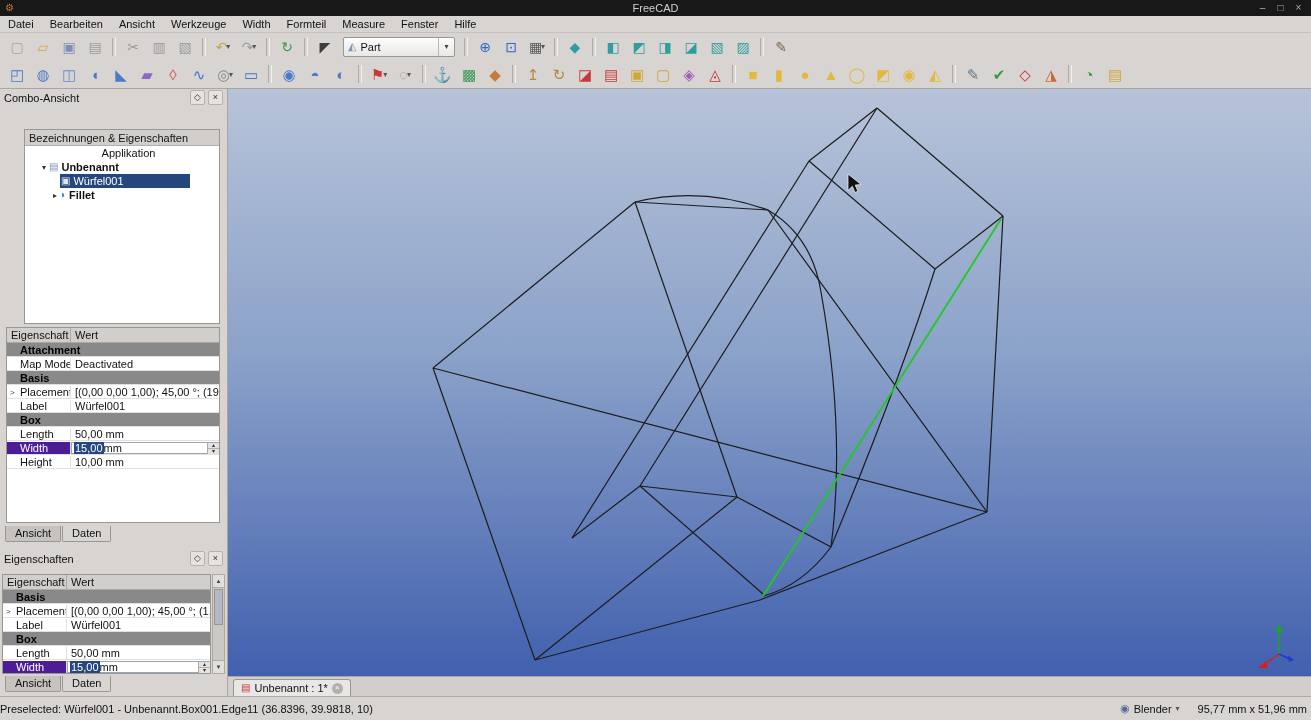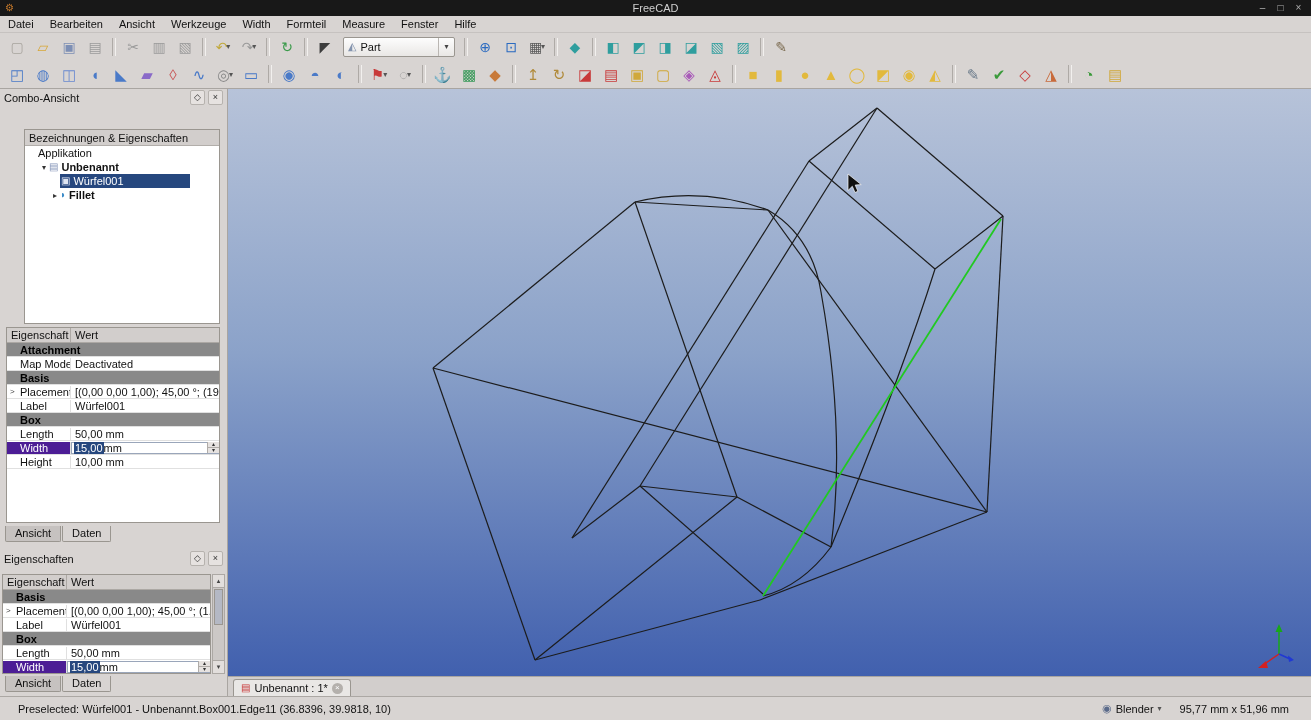--- a/index.html
+++ b/index.html
@@ -55,21 +55,21 @@
   .tree-row{height:14px;display:flex;align-items:center;white-space:nowrap;}
   .tree-expander{width:10px;font-size:8px;color:#333;text-align:center;flex:0 0 auto;}
   .tree-icon{font-size:10px;margin-right:3px;line-height:1;}
   .tree-sel{background:#26477e;color:#fff;display:flex;align-items:center;height:14px;
     padding:0 4px 0 1px;min-width:130px;box-sizing:border-box;}
   .grid-frame{background:#fff;border:1px solid #9a9690;overflow:hidden;}
   #combo-grid{position:absolute;left:6px;right:7px;top:238px;height:194px;}
   .grid-header{display:flex;height:14px;background:#d2cecc;border-bottom:1px solid #aca8a4;}
   .gh-cell{display:flex;align-items:center;padding:0 4px;}
   .gh-prop{width:64px;border-right:1px solid #aca8a4;box-sizing:border-box;}
-  .g-row{display:flex;height:13px;border-bottom:1px solid #e0e0e0;align-items:center;}
+  .g-row{display:flex;height:13px;border-bottom:1px solid #e0e0e0;align-items:flex-end;}
   .g-group{background:#898989;color:#000;font-weight:bold;align-items:center;padding-left:13px;}
   .g-label{width:64px;border-right:1px solid #e0e0e0;padding-left:13px;display:flex;
     align-items:center;position:relative;box-sizing:border-box;overflow:hidden;white-space:nowrap;}
   .g-label.sel{background:#4c1d95;color:#fff;}
   .g-expander{position:absolute;left:3px;font-size:8px;color:#444;}
   .g-value{flex:1;padding-left:4px;display:flex;align-items:center;overflow:hidden;
     white-space:nowrap;}
   .g-value.editing{padding-left:3px;box-shadow:inset 0 0 0 1px #9aa6ba;}
   .sel-text{background:#26477e;color:#fff;padding:0 1px;}
   .spinner{width:11px;display:flex;flex-direction:column;border-left:1px solid #b0aca8;
@@ -97,21 +97,21 @@
   .mdi-strip{position:absolute;left:228px;right:0;top:676px;height:20px;background:#d2cecc;
     border-top:1px solid #a9a5a1;display:flex;align-items:flex-end;padding-left:5px;
     box-sizing:border-box;}
   .mdi-tab{display:flex;align-items:center;gap:4px;background:#e9e7e5;border:1px solid #9a9690;
     border-bottom:none;border-radius:3px 3px 0 0;padding:1px 7px;height:17px;box-sizing:border-box;}
   .mdi-icon{font-size:10px;line-height:1;}
   .mdi-close{width:11px;height:11px;border-radius:50%;background:#b4b0ac;color:#fff;font-size:8px;
     display:flex;align-items:center;justify-content:center;line-height:1;}
   
   .statusbar{position:absolute;left:0;bottom:0;width:100%;height:24px;background:#d8d4d2;
-    border-top:1px solid #aca8a4;display:flex;align-items:center;padding:0 18px;
+    border-top:1px solid #aca8a4;display:flex;align-items:center;padding:0 0;
     box-sizing:border-box;}
   .sb-left{flex:1;}
   .sb-nav{display:flex;align-items:center;gap:4px;margin-right:18px;}
   .sb-nav-icon{font-size:11px;color:#5a6a8a;line-height:1;}
   .sb-nav-arrow{font-size:8px;color:#555;}
   .sb-dims{padding-right:4px;}
 </style>
 </head>
 <body>
 
@@ -360,21 +360,21 @@
       <span class="pt-label">Combo-Ansicht</span>
       <span class="pt-btn">◇</span>
       <span class="pt-btn">×</span>
     </div>
 
     <div class="tree-frame">
       <div class="tree-header">
         <span>Bezeichnungen &amp; Eigenschaften</span>
       </div>
       <div id="tree-rows">
-          <div class="tree-row" style="padding-left: 3px;">
+          <div class="tree-row" style="padding-left: 3px; justify-content: center;">
             <span class="tree-expander"></span>
             <span class="tree-label">Applikation</span>
           </div>
           <div class="tree-row" style="padding-left: 14px;">
             <span class="tree-expander">▾</span>
             <span class="tree-icon" style="color: rgb(132, 148, 184);">▤</span>
             <span class="tree-label" style="font-weight: bold;">Unbenannt</span>
           </div>
           <div class="tree-row" style="padding-left: 25px;">
             <span class="tree-expander"></span>

